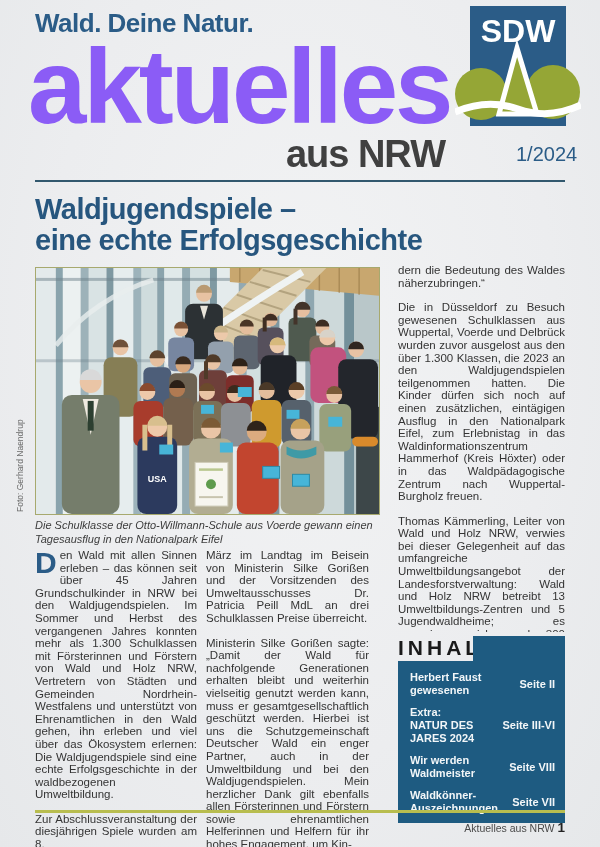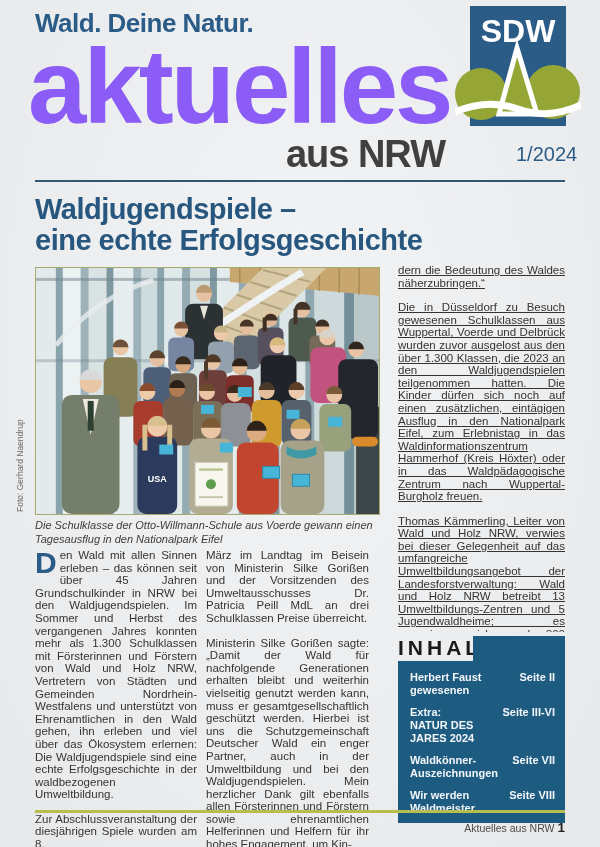--- a/index.html
+++ b/index.html
@@ -27,30 +27,30 @@
   .photo-credit{left:15px;top:512px;transform:rotate(-90deg);transform-origin:0 0;font-size:8.5px;color:#6b6b6b;white-space:nowrap;}
   .photo-frame{left:35px;top:267px;width:345px;height:248px;border:1px solid #a7a96e;box-sizing:border-box;background:#3b82f6;}
   .photo-frame svg{display:block;width:100%;height:100%;}
   .caption{left:35px;top:519px;width:346px;font-size:11px;line-height:13.5px;font-style:italic;color:#3c3c3c;}
 
   
   .bodytext{font-size:11.5px;line-height:12.6px;text-align:justify;color:#343434;}
   .bodytext p{margin:0 0 12px 0;}
   .col1{left:35px;top:549px;width:162px;}
   .col2{left:206px;top:549px;width:163px;}
-  .col3{left:398px;top:264px;width:167px;height:368px;overflow:hidden;text-decoration:underline;}
+  .col3{left:398px;top:264px;width:167px;height:368px;overflow:hidden;}
   .dropcap{float:left;font-size:30px;line-height:24px;font-weight:bold;color:#2b5c87;padding:2px 3px 0 0;}
 
   
   .toc{left:398px;top:634px;width:167px;}
   .toc-titlerow{position:relative;height:27px;}
   .toc-title{position:absolute;left:0;top:2px;font-size:21px;font-weight:bold;letter-spacing:4px;color:#1a1a1a;}
   .toc-title-bar{position:absolute;right:0;top:2px;width:92px;height:25px;background:#1e5b81;}
   .toc-box{background:#1e5b81;padding:10px 10px 8px 12px;min-height:118px;}
-  .toc-item{display:flex;justify-content:space-between;align-items:flex-start;margin-bottom:9px;}
+  .toc-item{display:flex;justify-content:space-between;align-items:center;margin-bottom:9px;}
   .toc-item:last-child{margin-bottom:0;}
   .toc-item-title{font-size:11px;line-height:13px;font-weight:bold;color:#f2f6f8;}
   .toc-item-page{font-size:11px;line-height:13px;font-weight:bold;color:#f2f6f8;white-space:nowrap;}
 
   
   .foot-rule{left:35px;top:810px;width:530px;height:3px;background:#b8bd4f;}
   .footer{left:0;top:820px;width:565px;text-align:right;font-size:10.5px;color:#4a4a4a;}
   .footer b{font-size:13.5px;color:#222;margin-left:3px;}
 </style>
 </head>
@@ -338,26 +338,26 @@
   <div class="toc-box">
     <div class="toc-item">
       <span class="toc-item-title"><span>Herbert Faust</span><br><span>gewesenen</span></span>
       <span class="toc-item-page">Seite II</span>
     </div>
     <div class="toc-item">
       <span class="toc-item-title"><span>Extra:</span><br><span>NATUR DES JARES 2024</span></span>
       <span class="toc-item-page">Seite III-VI</span>
     </div>
     <div class="toc-item">
+      <span class="toc-item-title"><span>Wir werden</span><br><span>Waldmeister</span></span>
+      <span class="toc-item-page">Seite VIII</span>
+    </div>
+    <div class="toc-item">
       <span class="toc-item-title"><span>Waldkönner-</span><br><span>Auszeichnungen</span></span>
       <span class="toc-item-page">Seite VII</span>
     </div>
-    <div class="toc-item">
-      <span class="toc-item-title"><span>Wir werden</span><br><span>Waldmeister</span></span>
-      <span class="toc-item-page">Seite VIII</span>
-    </div>
   </div>
 </div>
 
 <div class="abs foot-rule"></div>
 <div class="abs footer">
   <span>Aktuelles aus NRW</span><b>1</b>
 </div>
 
 </body></html>

